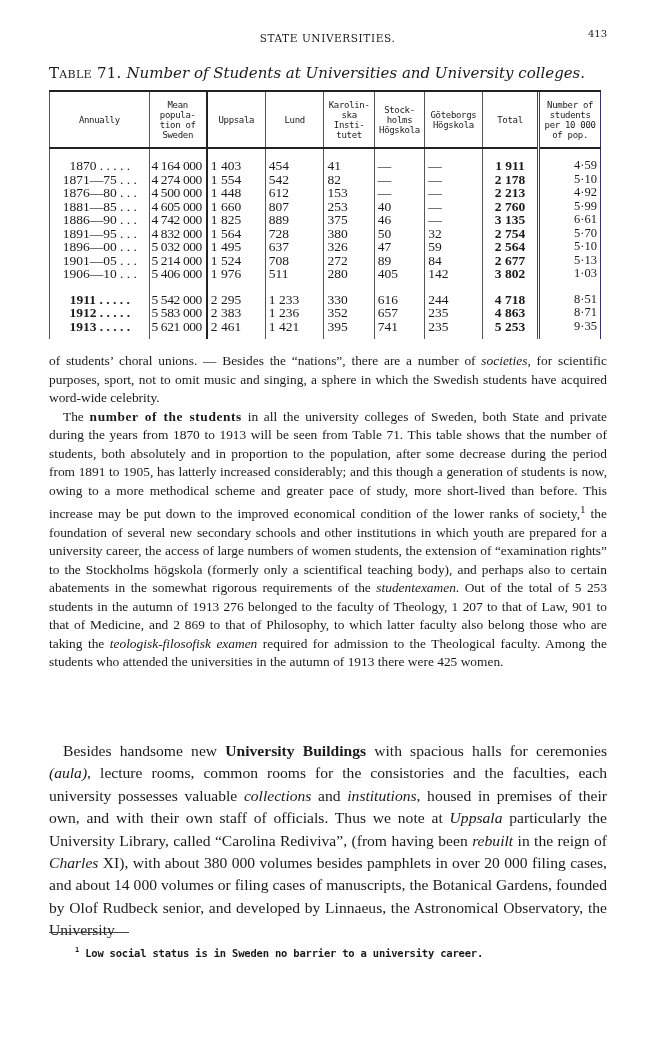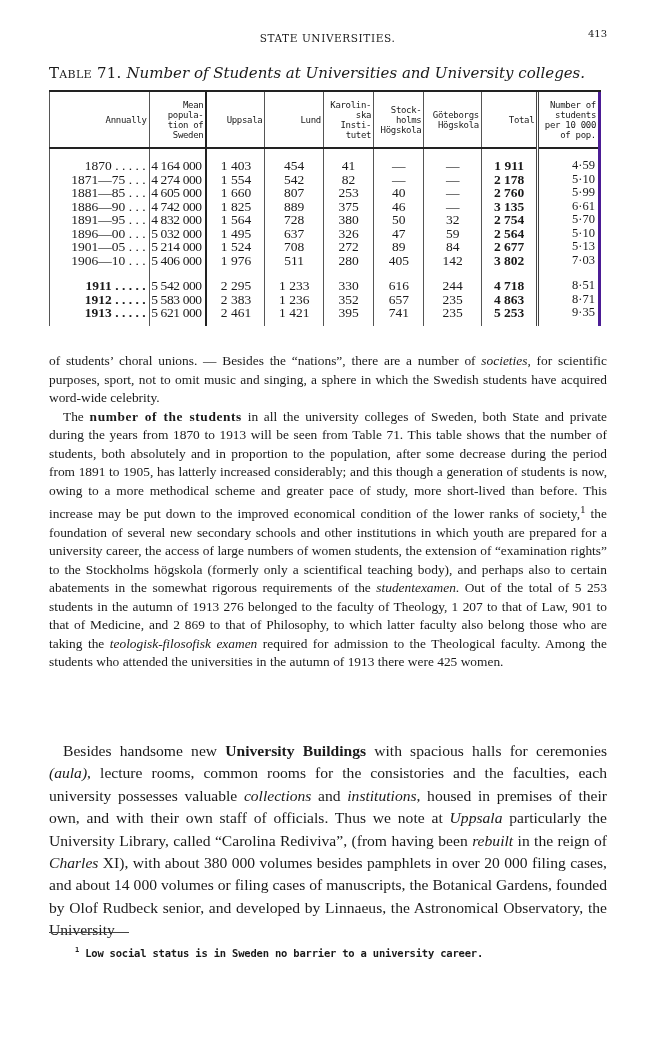--- a/index.html
+++ b/index.html
@@ -11,34 +11,34 @@
               font-size:10.5px; letter-spacing:0.6px; }
   .rh-page { position:absolute; right:48px; top:0; font-size:10px; }
   .table-caption { position:absolute; top:64px; left:49px; font-size:15px; white-space:nowrap; }
   .table-caption .tnum { font-variant:small-caps; letter-spacing:0.3px; }
   .table-caption .tdesc { font-style:italic; }
 
   .tbl-wrap { position:absolute; top:90px; left:49px; width:552px; }
   .tbl-top-rule { height:2px; background:#222; width:552px; }
   table.stats { border-collapse:collapse; width:552px; table-layout:fixed;
                 font-family:"Liberation Serif", "DejaVu Serif", serif; }
-  table.stats th { font-weight:normal; font-size:9px; line-height:10px; text-align:right;
+  table.stats th { font-weight:normal; font-size:9px; line-height:10px; text-align:center;
                    vertical-align:middle; height:55px; padding:0 2px;
                    font-family:"DejaVu Sans Mono", monospace; letter-spacing:-0.3px; }
   table.stats thead tr { border-bottom:2px solid #222; }
   table.stats td { font-size:13.5px; line-height:13.5px; padding:0 3px; white-space:nowrap; }
-  table.stats td.c-year { text-align:right; padding-left:4px; }
+  table.stats td.c-year { text-align:center; padding-left:4px; }
   table.stats td.c-pop { text-align:center; padding-left:1px; letter-spacing:-0.4px; }
-  table.stats td.c-num { text-align:center; }
+  table.stats td.c-num { }
   table.stats td.c-total { text-align:center; font-weight:bold; }
   table.stats td.c-per { text-align:right; font-size:12.5px; }
   table.stats .vl { border-left:1px solid #555; }
   table.stats .vl-thick { border-left:2px solid #222; }
   table.stats .vl-double { border-left:3px double #444; }
-  table.stats .vl-right { border-right:3px solid #4c1d95; }
+  table.stats .vl-right { border-right:1px solid #4c1d95; }
   tr.spacer td { height:10px; }
   tr.gap td { height:12px; }
   tr.bottom td { height:6px; }
   .bold-year { font-weight:bold; }
 
   .body-text { position:absolute; left:49px; width:558px; font-size:13.4px; line-height:18.5px;
                text-align:justify; font-family:"Liberation Serif", "DejaVu Serif", serif; }
   .p1 { top:352px; }
   .p1 p { margin:0; }
   .p1 .indent { text-indent:14px; }
@@ -121,20 +121,31 @@
           <td class="c-pop vl">4 274 000</td>
           <td class="c-num vl-thick">1 554</td>
           <td class="c-num vl">542</td>
           <td class="c-num vl">82</td>
           <td class="c-num vl">—</td>
           <td class="c-num vl">—</td>
           <td class="c-total vl">2 178</td>
           <td class="c-per vl-double vl-right">5·10</td>
         </tr>
         <tr>
+          <td class="c-year vl">1876—80 . . .</td>
+          <td class="c-pop vl">4 500 000</td>
+          <td class="c-num vl-thick">1 448</td>
+          <td class="c-num vl">612</td>
+          <td class="c-num vl">153</td>
+          <td class="c-num vl">—</td>
+          <td class="c-num vl">—</td>
+          <td class="c-total vl">2 213</td>
+          <td class="c-per vl-double vl-right">4·92</td>
+        </tr>
+        <tr>
           <td class="c-year vl">1881—85 . . .</td>
           <td class="c-pop vl">4 605 000</td>
           <td class="c-num vl-thick">1 660</td>
           <td class="c-num vl">807</td>
           <td class="c-num vl">253</td>
           <td class="c-num vl">40</td>
           <td class="c-num vl">—</td>
           <td class="c-total vl">2 760</td>
           <td class="c-per vl-double vl-right">5·99</td>
         </tr>
@@ -184,21 +195,21 @@
         </tr>
         <tr>
           <td class="c-year vl">1906—10 . . .</td>
           <td class="c-pop vl">5 406 000</td>
           <td class="c-num vl-thick">1 976</td>
           <td class="c-num vl">511</td>
           <td class="c-num vl">280</td>
           <td class="c-num vl">405</td>
           <td class="c-num vl">142</td>
           <td class="c-total vl">3 802</td>
-          <td class="c-per vl-double vl-right">7·03</td>
+          <td class="c-per vl-double vl-right">1·03</td>
         </tr>
 
         <tr class="gap">
             <td class="vl"></td>
             <td class="vl"></td>
             <td class="vl-thick"></td>
             <td class="vl"></td>
             <td class="vl"></td>
             <td class="vl"></td>
             <td class="vl"></td>

